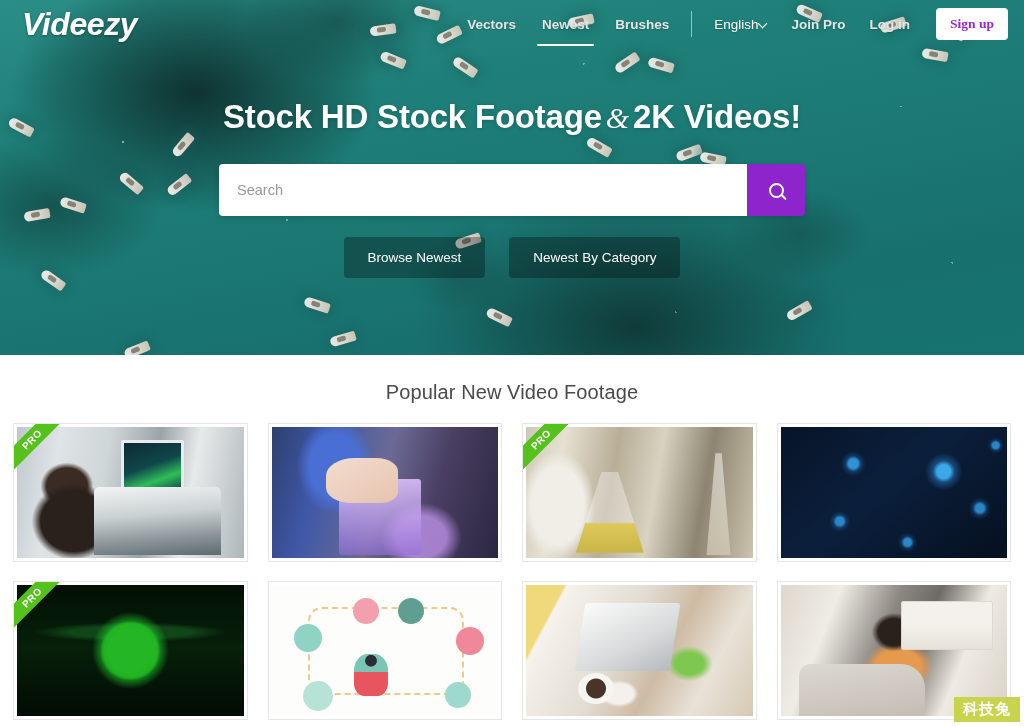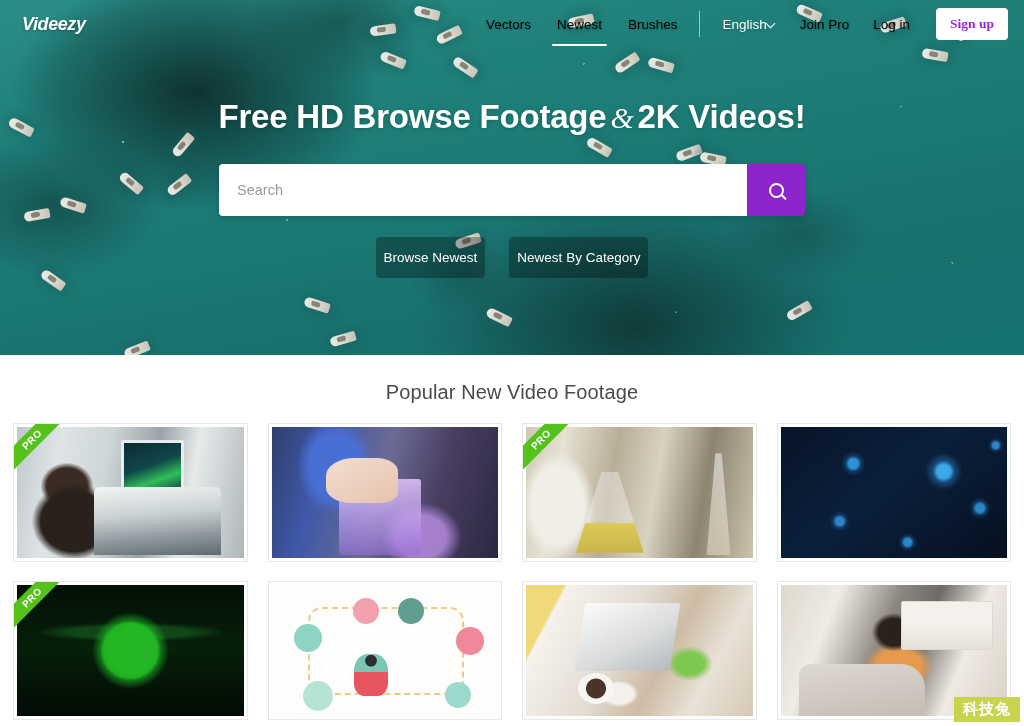--- a/index.html
+++ b/index.html
@@ -59,38 +59,39 @@
 
   
   #topnav {
     position:absolute; top:0; left:0; right:0; height:48px;
     display:flex; align-items:center;
     padding:0 16px 0 22px;
     z-index:10;
   }
   #logo {
     color:#fff;
-    font-size:18px;
+    font-size:32px;
     font-weight:bold;
     font-style:italic;
     letter-spacing:-.4px;
     text-shadow:0 1px 3px rgba(0,0,0,.28);
     cursor:pointer;
   }
   .nav-spacer { flex:1; }
   .nav-main { display:flex; align-items:center; gap:26px; }
   .nav-link {
     position:relative;
-    color:#000000;
+    color:#e5e5e5;
     font-size:13.5px;
     text-decoration:none;
     cursor:pointer;
     white-space:nowrap;
     text-shadow:0 1px 2px rgba(0,0,0,.22);
     padding:14px 0;
+    font-weight:bold;
   }
   .nav-link.active:after {
     content:"";
     position:absolute;
     left:-5px; right:-5px; bottom:0;
     height:2px; background:#fff; border-radius:1px;
   }
   .nav-divider {
     width:1px; height:26px;
     background:rgba(255,255,255,.55);
@@ -183,21 +184,21 @@
     background:#fff; border-radius:2px;
     transform:rotate(45deg);
   }
   .hero-buttons { margin-top:21px; display:flex; gap:24px; }
   .hero-btn {
     background:rgba(0,0,0,.30);
     color:#fff;
     font-size:13.5px;
     font-family:inherit;
     border:none; border-radius:4px;
-    padding:13px 8px;
+    padding:13px 24px;
     cursor:pointer;
     white-space:nowrap;
   }
 
   
   #main { padding-top:26px; }
   #section-title {
     text-align:center;
     font-size:20px;
     font-weight:normal;
@@ -452,21 +453,21 @@
         <span class="chev"></span>
       </div>
       <a class="nav-link">Join Pro</a>
       <a class="nav-link">Log in</a>
       <button id="signup">Sign up</button>
     </div>
   </div>
 
   <div class="hero-inner">
     <h1 id="headline">
-      <span>Free HD Browse Footage</span><span class="amp">&amp;</span><span>2K Videos!</span>
+      <span>Stock HD Stock Footage</span><span class="amp">&amp;</span><span>2K Videos!</span>
     </h1>
 
     <div id="searchbar">
       <input id="search-input" type="text" placeholder="Search" style="">
       <button id="search-btn">
         <span class="mag"></span>
       </button>
     </div>
 
     <div class="hero-buttons">

